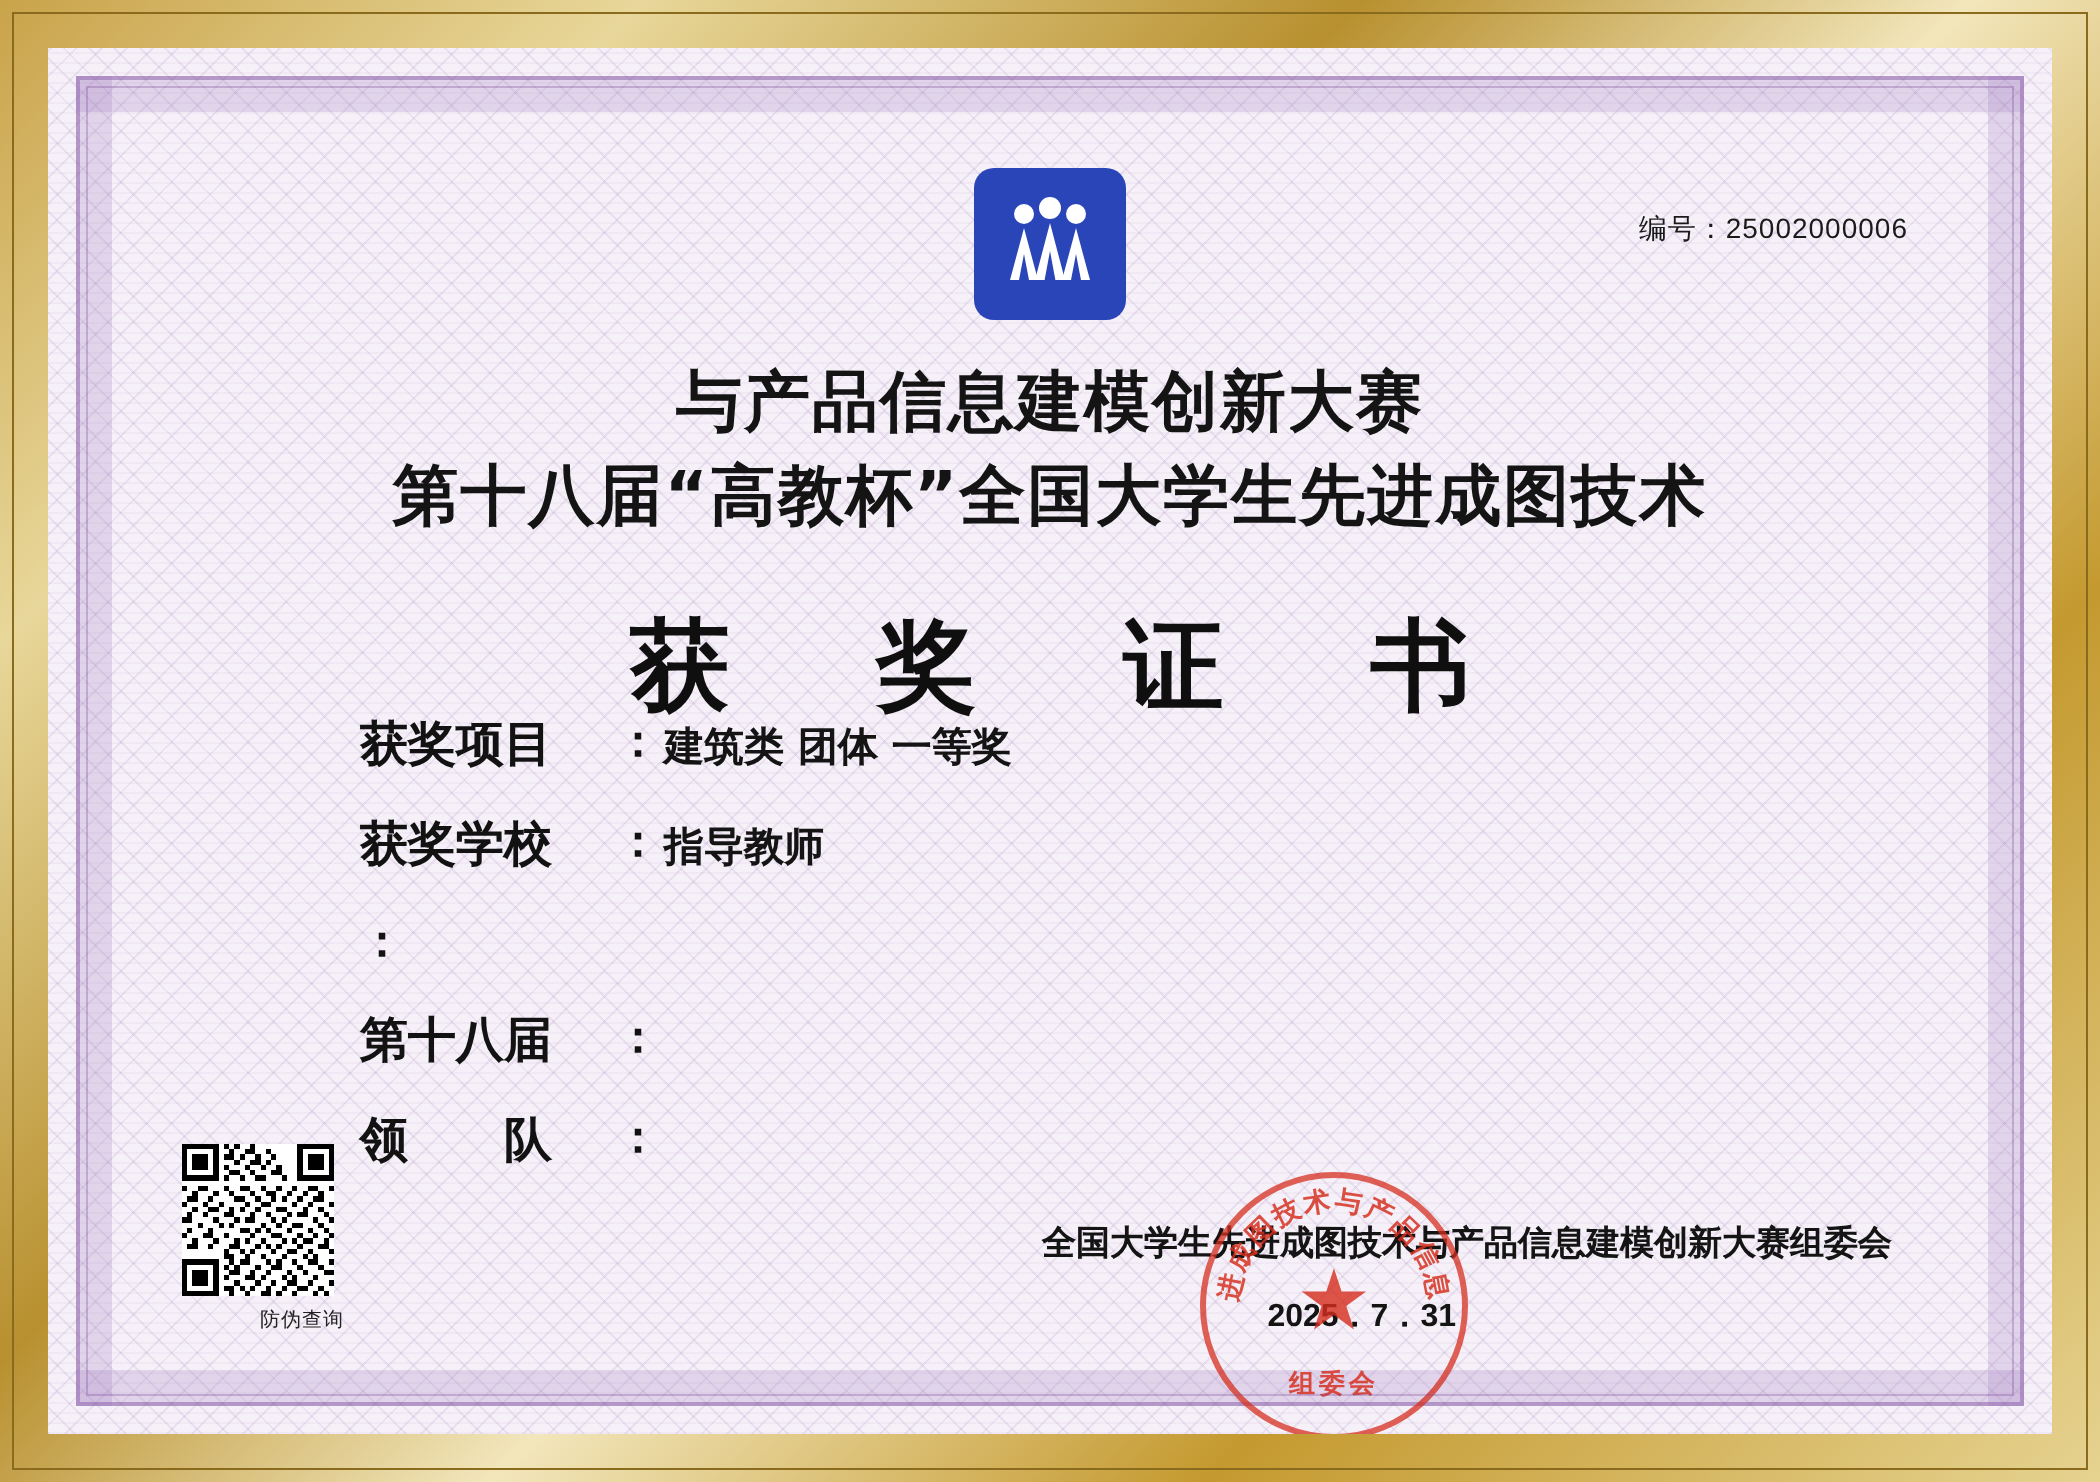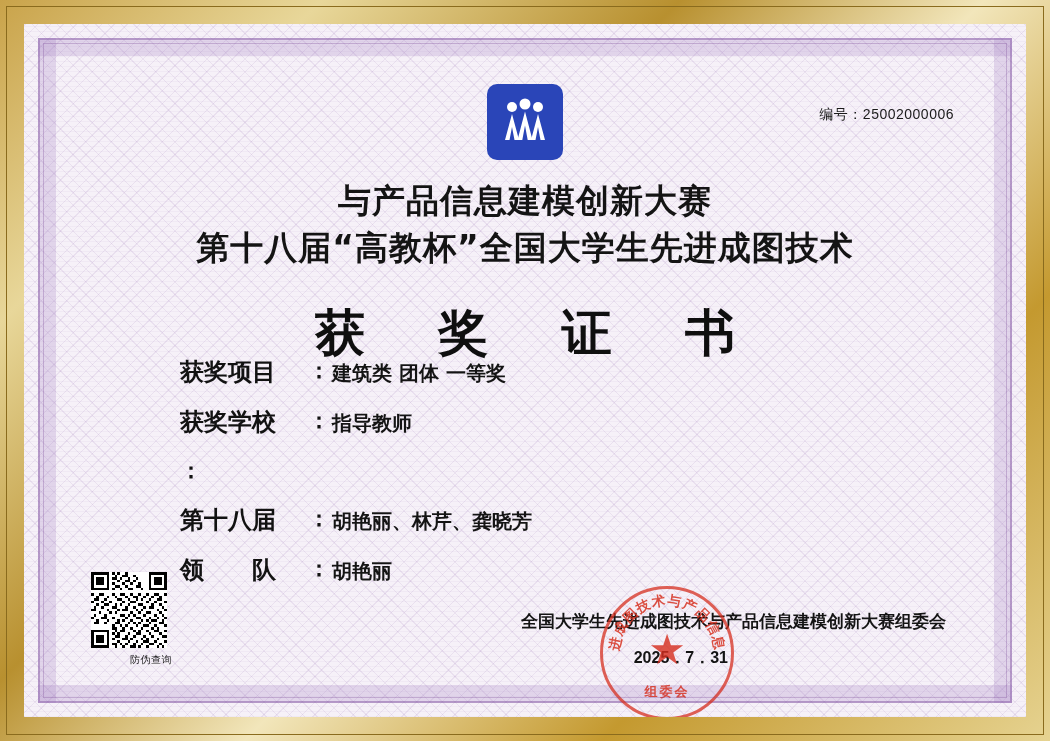--- a/index.html
+++ b/index.html
@@ -302,27 +302,25 @@
           <span class="field-value">指导教师</span>
         </div>
 
         <div class="field-row">
           <span class="field-colon">：</span>
         </div>
 
         <div class="field-row">
           <span class="field-label">第十八届</span>
           <span class="field-colon">：</span>
-          <span class="field-value">胡艳丽、林芹、龚晓芳</span>
         </div>
 
         <div class="field-row">
           <span class="field-label">领　　队</span>
           <span class="field-colon">：</span>
-          <span class="field-value">胡艳丽</span>
         </div>
 
       </div>
 
       <div class="issuer">全国大学生先进成图技术与产品信息建模创新大赛组委会</div>
       <div class="issue-date">2025．7．31</div>
 
       <div class="seal">
         <svg class="seal-arc" viewBox="0 0 128 128" aria-hidden="true">
           <defs>

